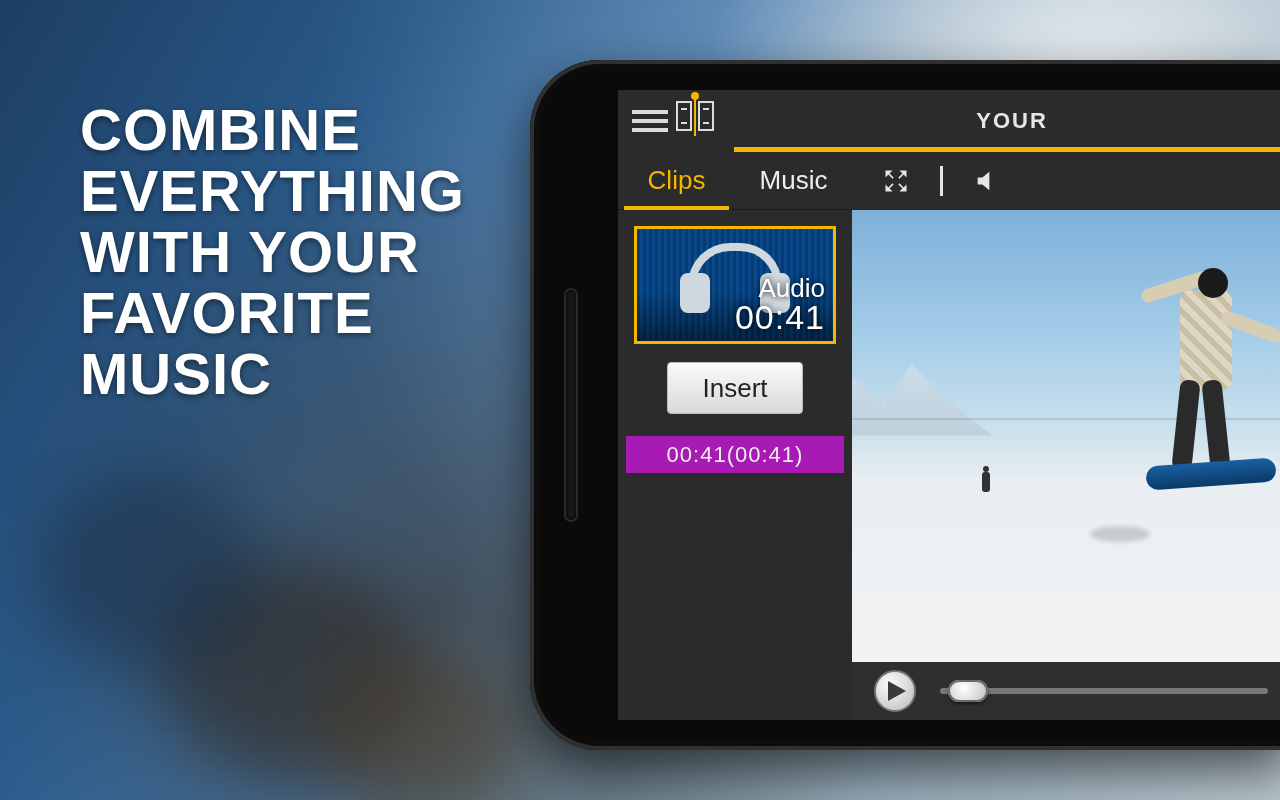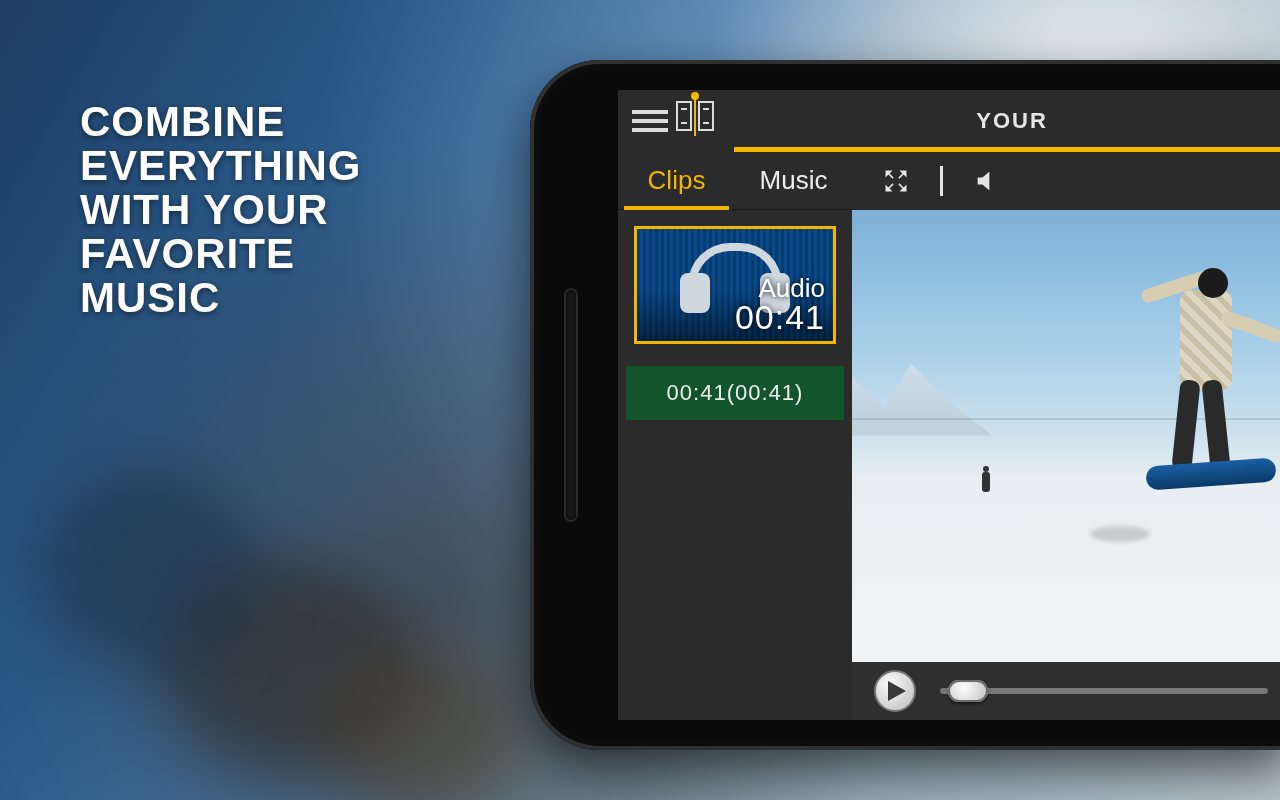--- a/index.html
+++ b/index.html
@@ -14,21 +14,21 @@
   }
   
   .blob { position:absolute; border-radius:50%; filter: blur(30px); opacity:.5; }
   .b1 { width:260px; height:220px; left:160px; top:560px; background:#2b2015; }
   .b2 { width:200px; height:170px; left:320px; top:650px; background:#4a3a24; }
   .b3 { width:220px; height:200px; left:40px;  top:470px; background:#1a2c40; }
 
   .headline {
     position:absolute; left:80px; top:100px;
     color:#fff; font-weight:800; letter-spacing:1px;
-    font-size:42px; line-height:1.05;
+    font-size:58px; line-height:1.05;
     text-shadow: 0 2px 6px rgba(0,0,0,.5);
     white-space:pre-line;
   }
 
   
   .phone {
     position:absolute; right:-10px; top:60px;
     width:760px; height:690px;
     background:#0a0a0a;
     border-radius:70px 0 0 70px;
@@ -101,21 +101,21 @@
   .thumb .time  { position:absolute; right:8px; bottom:4px; color:#fff; font-size:34px; text-shadow:0 0 6px #000; letter-spacing:1px; }
 
   .insert-btn {
     margin:18px auto 0; width:136px; height:52px;
     background:linear-gradient(#fafafa,#d9d9d9); color:#222;
     border:1px solid #bdbdbd; border-radius:4px;
     font-size:26px; display:flex; align-items:center; justify-content:center;
     cursor:pointer;
   }
   .duration-row {
-    margin:22px 8px 0; height:54px; background:#14532d;
+    margin:22px 8px 0; height:37px; background:#a21caf;
     display:flex; align-items:center; justify-content:center;
     font-size:22px; color:#eee; letter-spacing:1px;
   }
 
   
   .preview { flex:1; display:flex; flex-direction:column; background:#222; }
   .preview-top { height:58px; background:#2b2b2c; display:flex; align-items:center; gap:30px; padding-left:30px; }
   .ic { width:28px; height:28px; color:#e6e6e6; cursor:pointer; }
   .divider { width:3px; height:30px; background:#e6e6e6; }
 
@@ -208,20 +208,23 @@
         <div class="thumb">
           <div class="hp">
             <div class="band"></div>
               <div class="cup l"></div>
               <div class="cup r"></div>
           </div>
           <div class="label">Audio</div>
           <div class="time">00:41</div>
         </div>
 
+        <div class="insert-btn">
+          <span>Insert</span>
+        </div>
 
         <div class="duration-row">
           <span>00:41(00:41)</span>
         </div>
       </div>
 
       <div class="preview">
         <div class="preview-top">
           <svg class="ic" viewBox="0 0 24 24">
             <path fill="currentColor" d="M3 3h6L6.5 5.5 10 9 9 10 5.5 6.5 3 9V3zm18 0v6l-2.5-2.5L15 10l-1-1 3.5-3.5L15 3h6zM3 21v-6l2.5 2.5L9 14l1 1-3.5 3.5L9 21H3zm18 0h-6l2.5-2.5L14 15l1-1 3.5 3.5L21 15v6z"></path>

